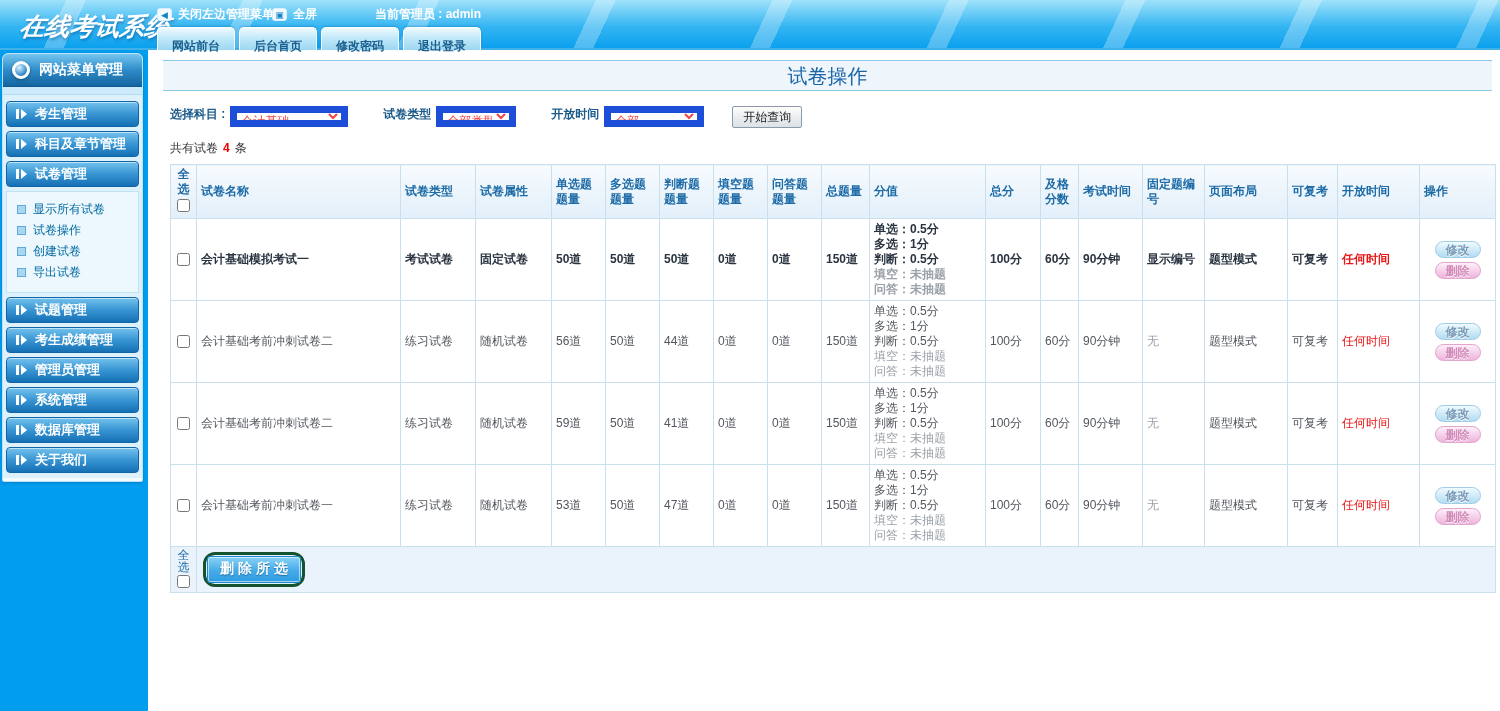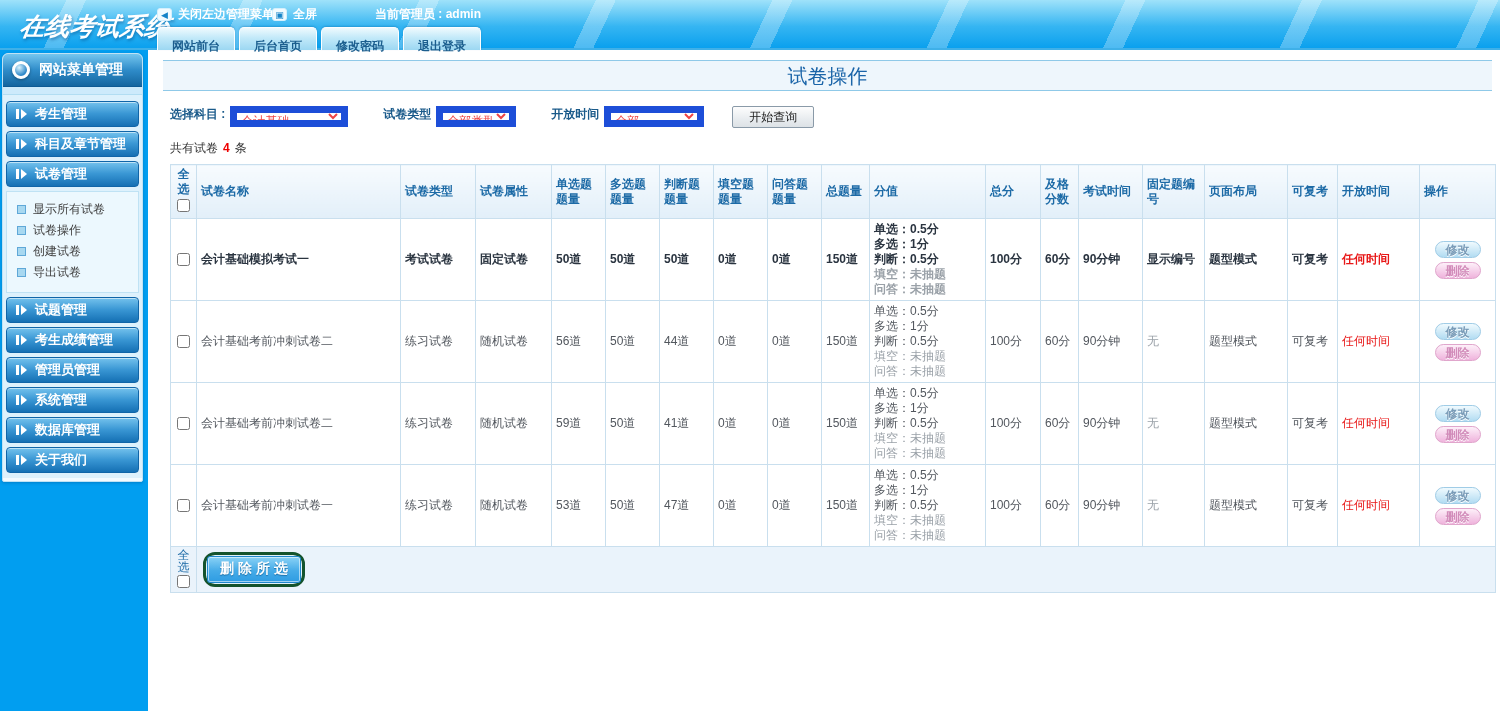--- a/index.html
+++ b/index.html
@@ -82,41 +82,41 @@
     display:flex; align-items:center; color:#fff; font-size:13px; font-weight:bold;
     cursor:pointer; white-space:nowrap;
   }
   .play-icon { display:inline-flex; align-items:center; margin:0 8px 0 9px; }
   .play-icon .bar { width:3px; height:10px; background:#fff; margin-right:2px; }
   .play-icon .tri { width:0; height:0; border-left:6px solid #fff; border-top:5px solid transparent; border-bottom:5px solid transparent; }
   .submenu {
     background:#ecf8fe; border:1px solid #bfe2f4; margin:3px 3px; padding:7px 0 9px 0;
   }
   .submenu-item {
-    display:flex; align-items:center; height:21px; color:#404040; font-size:12px; cursor:pointer;text-align:center;
+    display:flex; align-items:center; height:21px; color:#0369a1; font-size:12px; cursor:pointer;text-align:center;
   }
   .sq-icon { width:9px; height:9px; background:#a8d8f0; border:1px solid #5fa8d8; margin:0 7px 0 10px; }
 
   
   .main { position:absolute; left:155px; top:50px; width:1345px; bottom:0; background:#fff; }
   .title-bar {
     margin:10px 8px 0 8px; height:31px; line-height:31px;
     background:#eef6fc; border-top:1px solid #8fc9e8; border-bottom:1px solid #8fc9e8;
     text-align:center; color:#1a64a8; font-size:20px;
   }
   .filters { margin:15px 0 0 15px; display:flex; align-items:flex-start; font-size:12px; color:#1a5a8a; font-weight:bold; }
   .filters select {
     height:21px; font-size:12px; color:#ef4444; border:7px solid #1d4ed8; background:#fff;
     margin:0 0 0 5px; font-family:"Liberation Sans","DejaVu Sans",sans-serif;
   }
   .sel-subject { width:118px; margin-right:35px !important; }
   .sel-type { width:80px; margin-right:35px !important; }
   .sel-open { width:100px; margin-right:28px !important; }
   .query-btn {
-    font-size:12px; color:#222; padding:2px 16px; height:22px;
+    font-size:12px; color:#222; padding:2px 10px; height:22px;
     border:1px solid #8a9aa8; border-radius:2px; cursor:pointer;
     background:linear-gradient(180deg,#fdfdfd 0%,#e8ecef 60%,#dde2e6 100%);
     font-family:Liberation Mono, monospace;
   }
   .count-line { margin:12px 0 7px 15px; font-size:12px; color:#333; }
   .count-num { color:#e00; font-weight:bold; margin:0 5px; }
 
   
   table.grid { margin-left:15px; width:1325px; border-collapse:collapse; table-layout:fixed; font-size:12px; }
   .grid th, .grid td { border:1px solid #c9dfee; padding:3px 4px; vertical-align:middle; word-wrap:break-word; }

